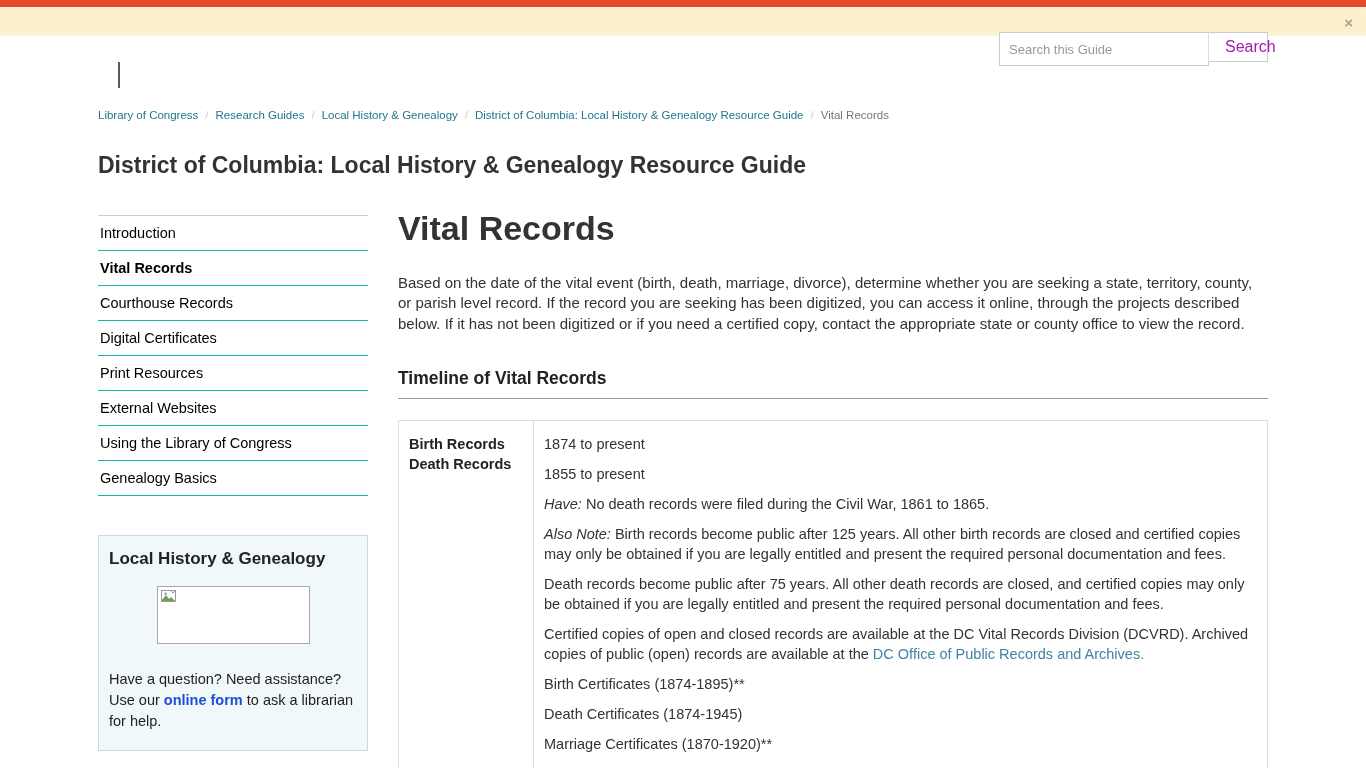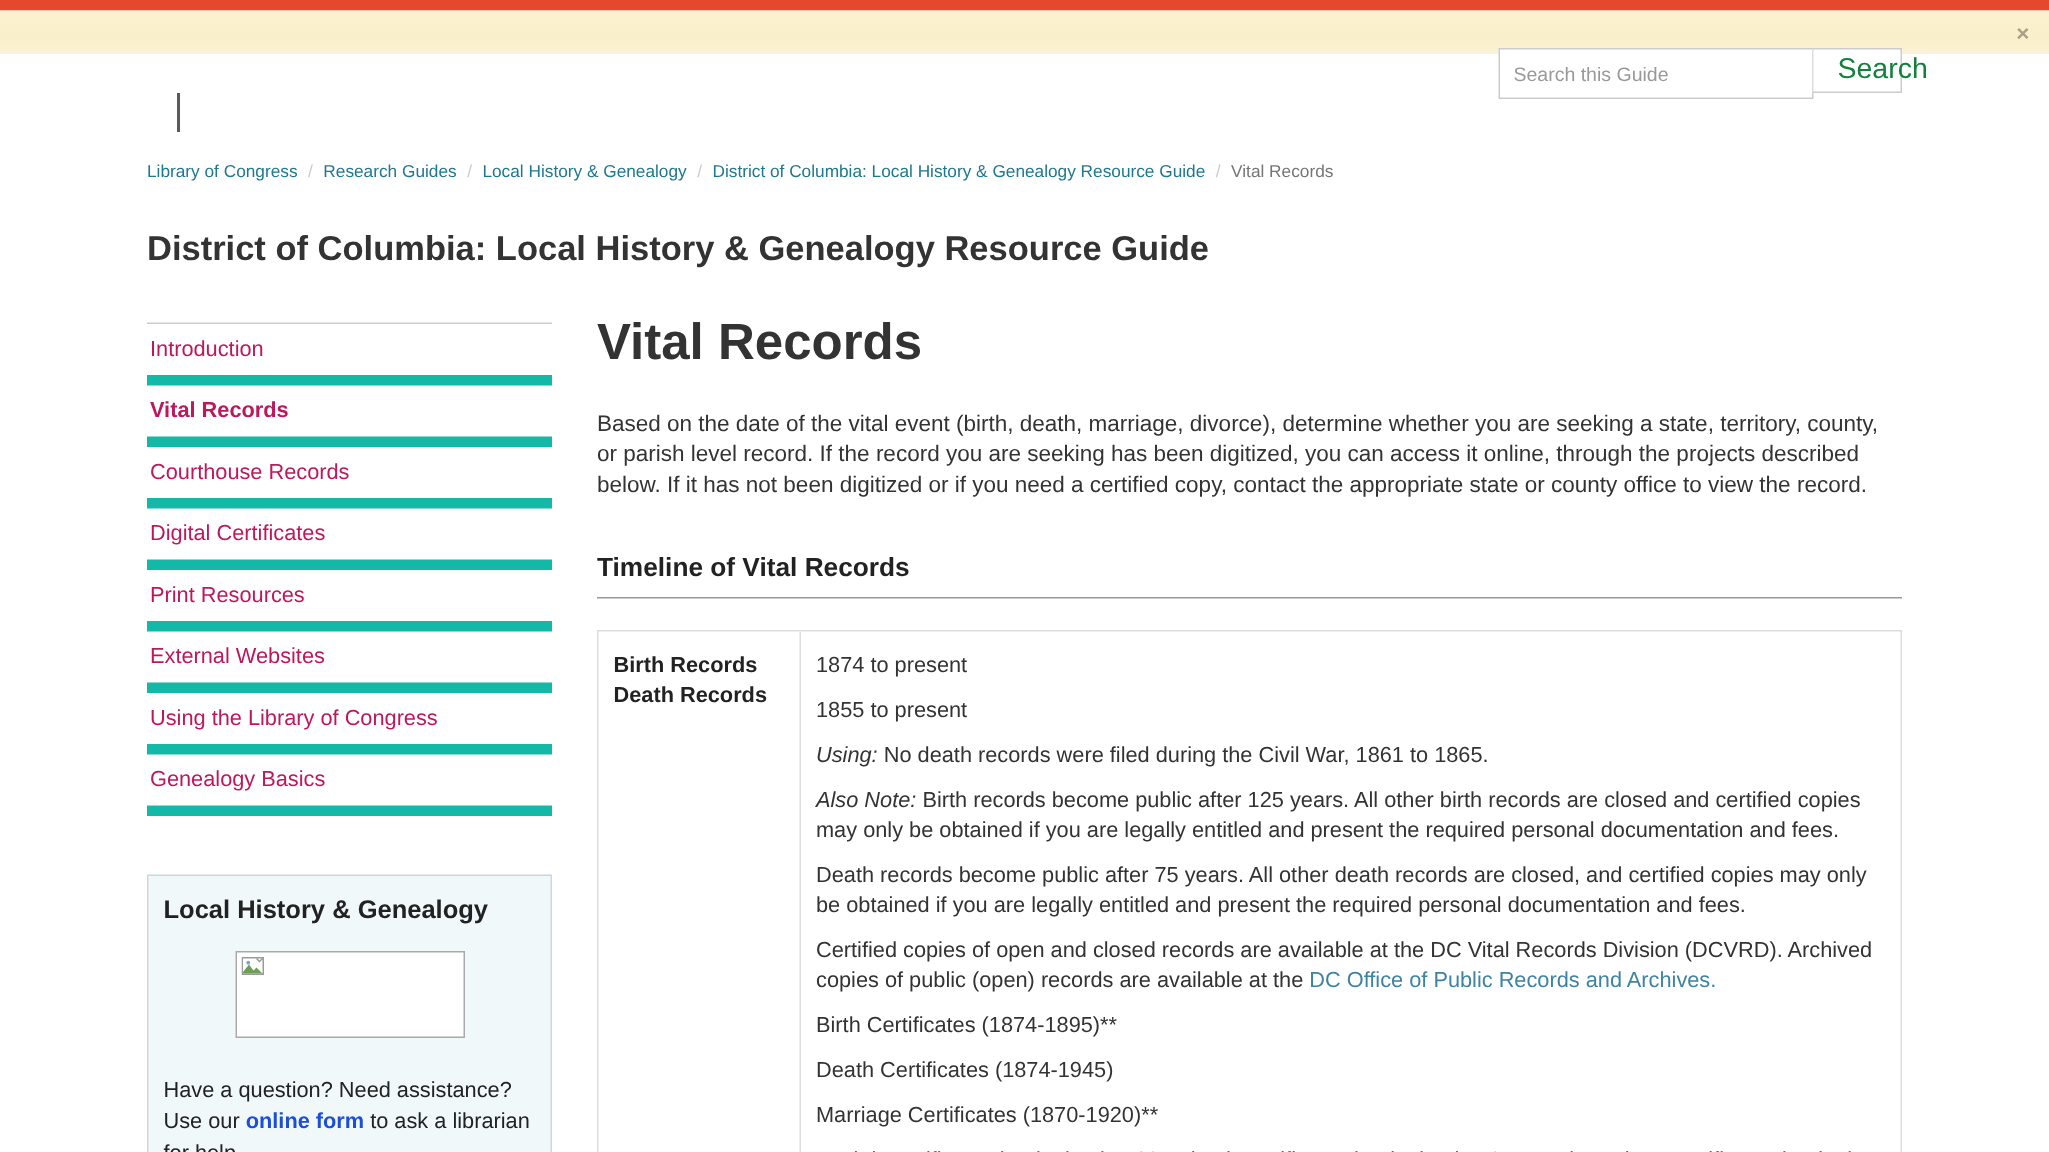--- a/index.html
+++ b/index.html
@@ -30,21 +30,21 @@
   .logo-sliver { position: absolute; left: 20px; top: 26px; width: 2px; height: 26px; background: #5a5a5a; }
   .guide-search { position: absolute; right: 0; top: -4px; display: flex; }
   .guide-search input {
     width: 210px; height: 30px; border: 1px solid #ccc; background: #fff;
     padding: 16px 9px; font-size: 13px; color: #333; outline: none;
     font-family: "Liberation Sans", sans-serif;
   }
   .guide-search input::placeholder { color: #999; }
   .guide-search button {
     width: 60px; height: 30px; border: 1px solid #ccc; border-left: 1px solid #ddd;
-    margin-left: -1px; background: #fff; font-size: 19px; color: #15803d; cursor: pointer;
+    margin-left: -1px; background: #fff; font-size: 16px; color: #a21caf; cursor: pointer;
     font-family: "Liberation Sans", sans-serif;
     padding-left: 16px;
   }
 
   
   .breadcrumb { width: 1170px; margin: 0 auto; font-size: 11.5px; color: #999; }
   .breadcrumb a { color: #21788e; text-decoration: none; }
   .breadcrumb .sep { color: #ccc; margin: 0 7px; }
   .breadcrumb .current { color: #767676; }
 
@@ -53,22 +53,22 @@
     width: 1170px; margin: 31px auto 0; font-size: 23px; font-weight: bold; color: #333;
     line-height: 1.15;
   }
 
   
   .columns { width: 1170px; margin: 37px auto 0; display: flex; gap: 30px; align-items: flex-start; }
   .sidebar { width: 270px; flex: 0 0 270px; }
 
   .side-nav { border-top: 1px solid #ccc; }
   .side-nav a {
-    display: block; padding: 8px 2px; border-bottom: 7px solid #14b8a6;
-    font-size: 14.5px; color: #be185d; text-decoration: none; line-height: 18px;
+    display: block; padding: 8px 2px; border-bottom: 1px solid #14b8a6;
+    font-size: 14.5px; color: #000000; text-decoration: none; line-height: 18px;
   }
   .side-nav a.active { font-weight: bold; }
 
   .profile-box {
     margin-top: 39px; background: #f1f8fa; border: 1px solid #ccd8dc;
     padding: 13px 10px 18px;
   }
   .profile-box h2 { margin: 0 0 17px; font-size: 17px; color: #222; font-weight: bold; }
   .img-placeholder {
     width: 153px; height: 58px; border: 1px solid #a9a9a9; background: #fff;
@@ -155,21 +155,21 @@
     <h2 class="section-heading">Timeline of Vital Records</h2>
 
     <div class="timeline-table">
       <div class="row-label">
         <span>Birth Records</span>
         <span>Death Records</span>
       </div>
       <div class="cell-content">
         <p><span>1874 to present</span></p>
         <p><span>1855 to present</span></p>
-        <p><em>Using:</em><span> No death records were filed during the Civil War, 1861 to 1865.</span></p>
+        <p><em>Have:</em><span> No death records were filed during the Civil War, 1861 to 1865.</span></p>
         <p><em>Also Note:</em><span> Birth records become public after 125 years. All other birth records are closed and certified copies may only be obtained if you are legally entitled and present the required personal documentation and fees.</span></p>
         <p><span>Death records become public after 75 years. All other death records are closed, and certified copies may only be obtained if you are legally entitled and present the required personal documentation and fees.</span></p>
         <p><span>Certified copies of open and closed records are available at the DC Vital Records Division (DCVRD). Archived copies of public (open) records are available at the </span><a href="#">DC Office of Public Records and Archives.</a></p>
         <p><span>Birth Certificates (1874-1895)**</span></p>
         <p><span>Death Certificates (1874-1945)</span></p>
         <p><span>Marriage Certificates (1870-1920)**</span></p>
         <p><span>** Birth certificates beginning in 1895, death certificates beginning in 1945, and marriage certificates beginning in 1921 are held by the DC Vital Records Division.</span></p>
       </div>
     </div>
   </div>

